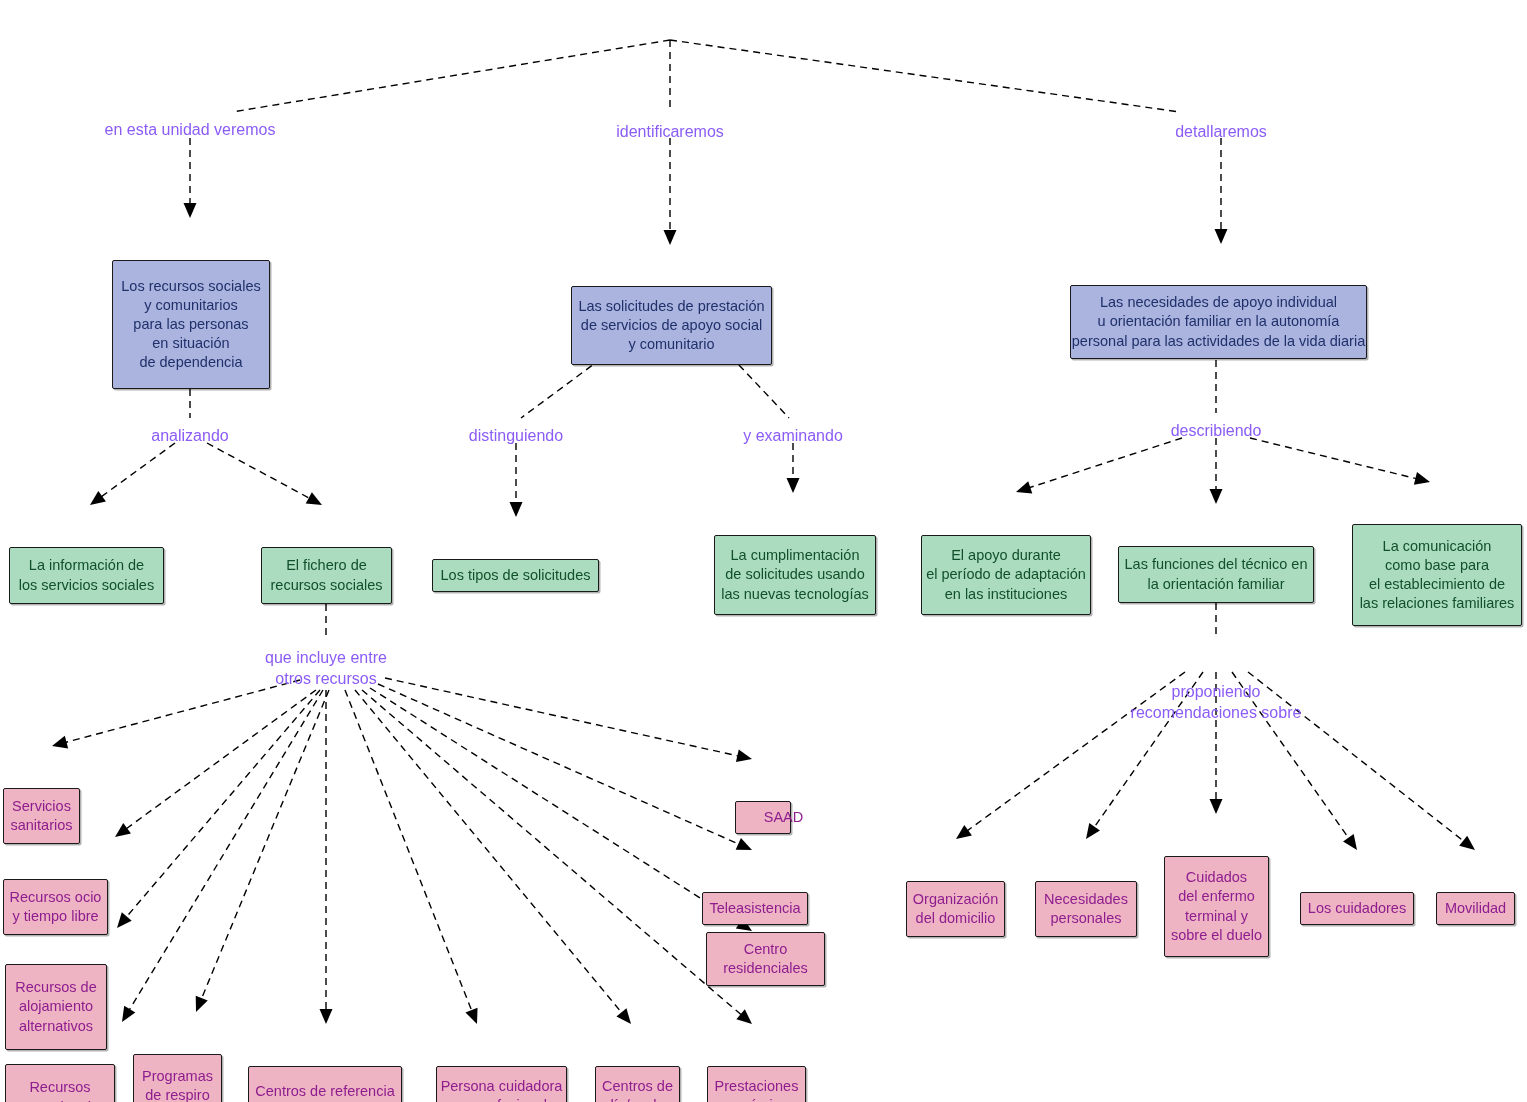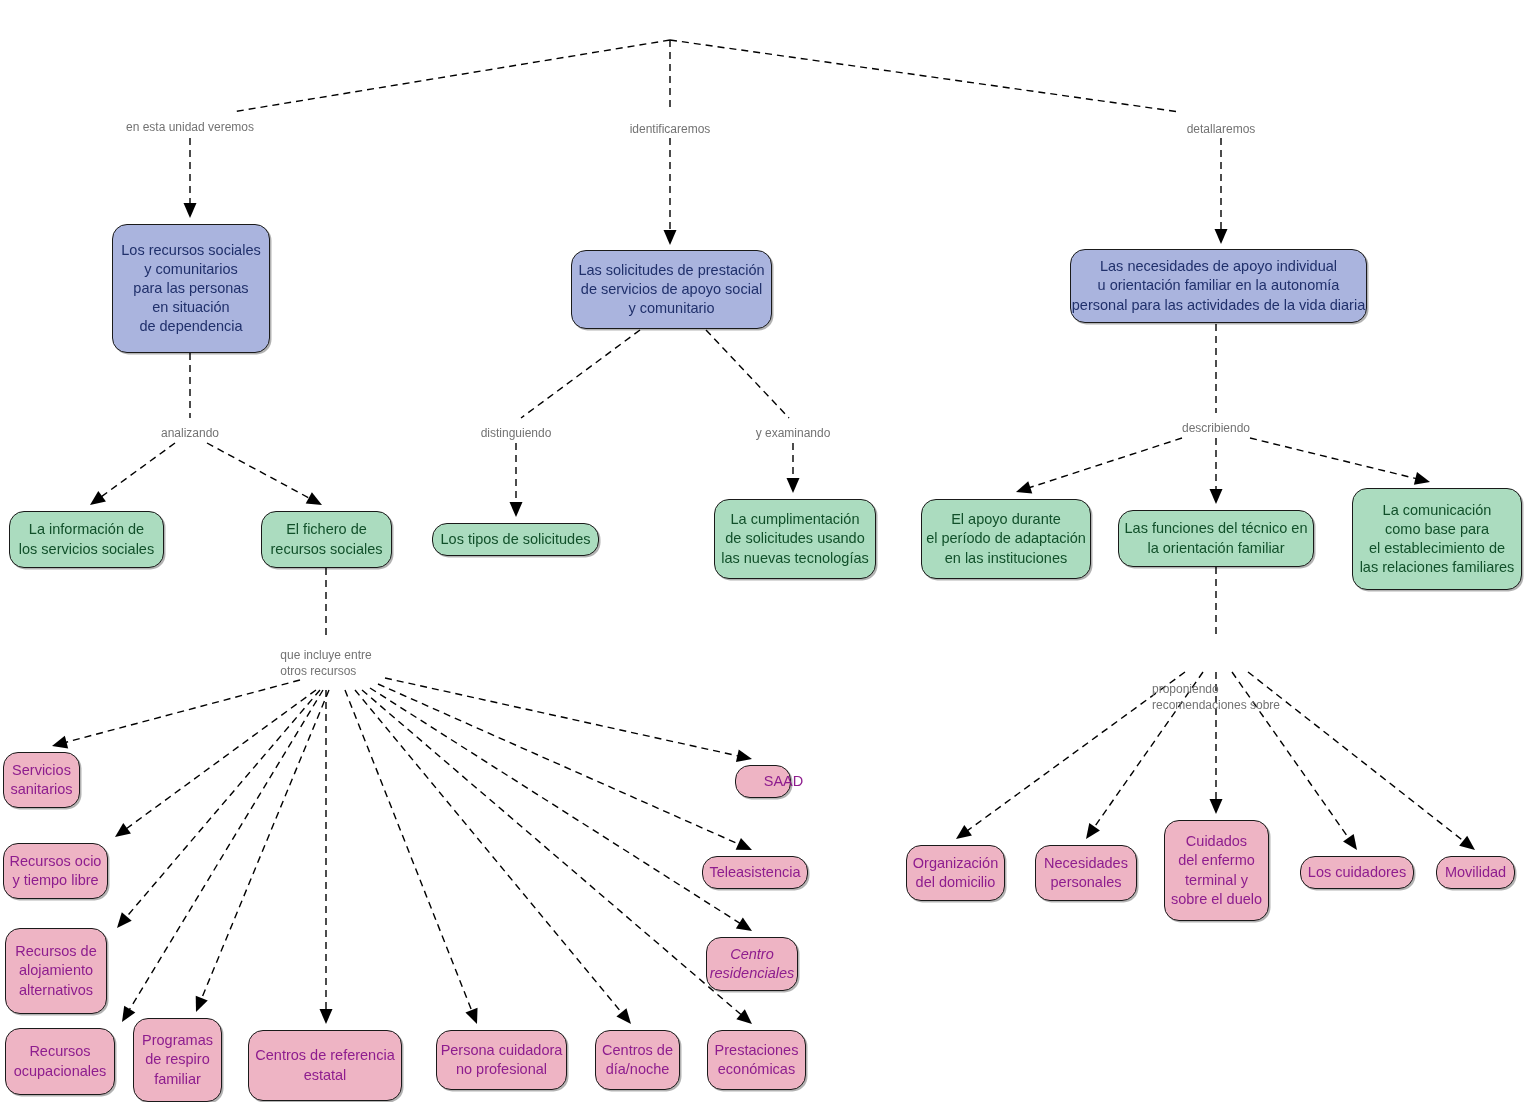--- a/index.html
+++ b/index.html
@@ -28,24 +28,25 @@
     pointer-events: none;
   }
   .node {
     position: absolute;
     box-sizing: border-box;
     display: flex;
     align-items: center;
     justify-content: center;
     text-align: center;
     border: 1.4px solid #1a1a1a;
-    border-radius: 15px;
+    border-radius: 2px;
     line-height: 1.32;
     white-space: pre-line;
     box-shadow: 1.5px 1.5px 0 rgba(0,0,0,0.30);
+    margin-top: 36px;
   }
   .node-blue {
     background: #aab4de;
     color: #20306b;
     font-size: 14.5px;
   }
   .node-green {
     background: #abdcbf;
     color: #11502a;
     font-size: 14.5px;
@@ -66,23 +67,24 @@
     letter-spacing: 0.4px;
     display: flex;
     align-items: center;
     justify-content: center;
     font-stretch: condensed;
     transform-origin: center;
   }
   .title-box span { display:block; transform: scaleX(0.92); }
   .elabel {
     position: absolute;
-    font-size: 12px;
-    color: #737373;
+    font-size: 16px;
+    color: #8b5cf6;
     white-space: pre-line;
+    text-align: center;
     line-height: 1.3;
     transform: translateX(-50%);
   }
 </style>
 </head>
 <body>
 
 <div id="canvas">
   <svg id="edges" viewBox="0 0 1527 1102" xmlns="http://www.w3.org/2000/svg">
       <g>
@@ -267,21 +269,21 @@
       <div class="node node-pink" style="left: 248px; top: 1030px; width: 154px; height: 71px;"><span>Centros de referencia
 estatal</span></div>
       <div class="node node-pink" style="left: 436px; top: 1030px; width: 131px; height: 60px;"><span>Persona cuidadora
 no profesional</span></div>
       <div class="node node-pink" style="left: 595px; top: 1030px; width: 85px; height: 60px;"><span>Centros de
 día/noche</span></div>
       <div class="node node-pink" style="left: 707px; top: 1030px; width: 99px; height: 60px;"><span>Prestaciones
 económicas</span></div>
       <div class="node node-pink" style="left: 735px; top: 765px; width: 56px; height: 33px; padding-left: 41px;"><span>SAAD</span></div>
       <div class="node node-pink" style="left: 702px; top: 856px; width: 106px; height: 33px;"><span>Teleasistencia</span></div>
-      <div class="node node-pink" style="left: 706px; top: 937px; width: 92px; height: 54px; font-style: italic;"><span>Centro
+      <div class="node node-pink" style="left: 706px; top: 896px; width: 119px; height: 54px;"><span>Centro
 residenciales</span></div>
       <div class="node node-pink" style="left: 906px; top: 845px; width: 99px; height: 56px;"><span>Organización
 del domicilio</span></div>
       <div class="node node-pink" style="left: 1035px; top: 845px; width: 102px; height: 56px;"><span>Necesidades
 personales</span></div>
       <div class="node node-pink" style="left: 1164px; top: 820px; width: 105px; height: 101px;"><span>Cuidados
 del enfermo
 terminal y
 sobre el duelo</span></div>
       <div class="node node-pink" style="left: 1300px; top: 856px; width: 114px; height: 33px;"><span>Los cuidadores</span></div>

